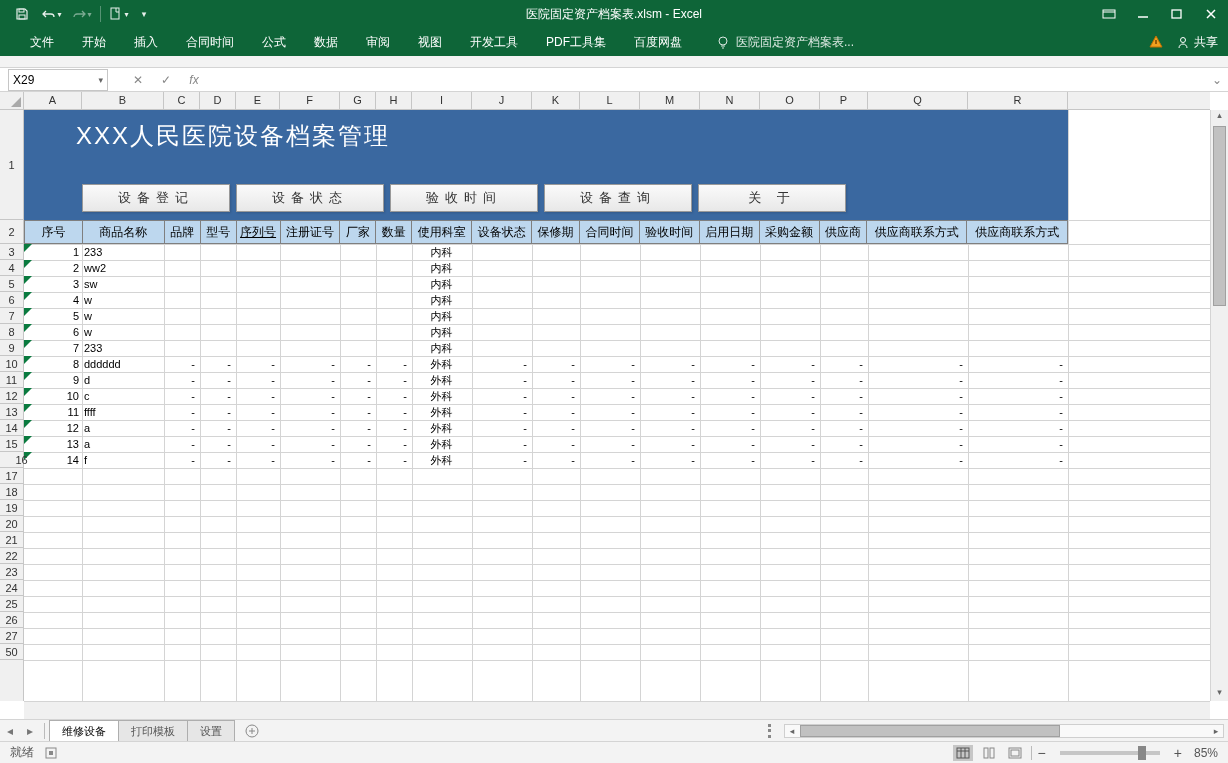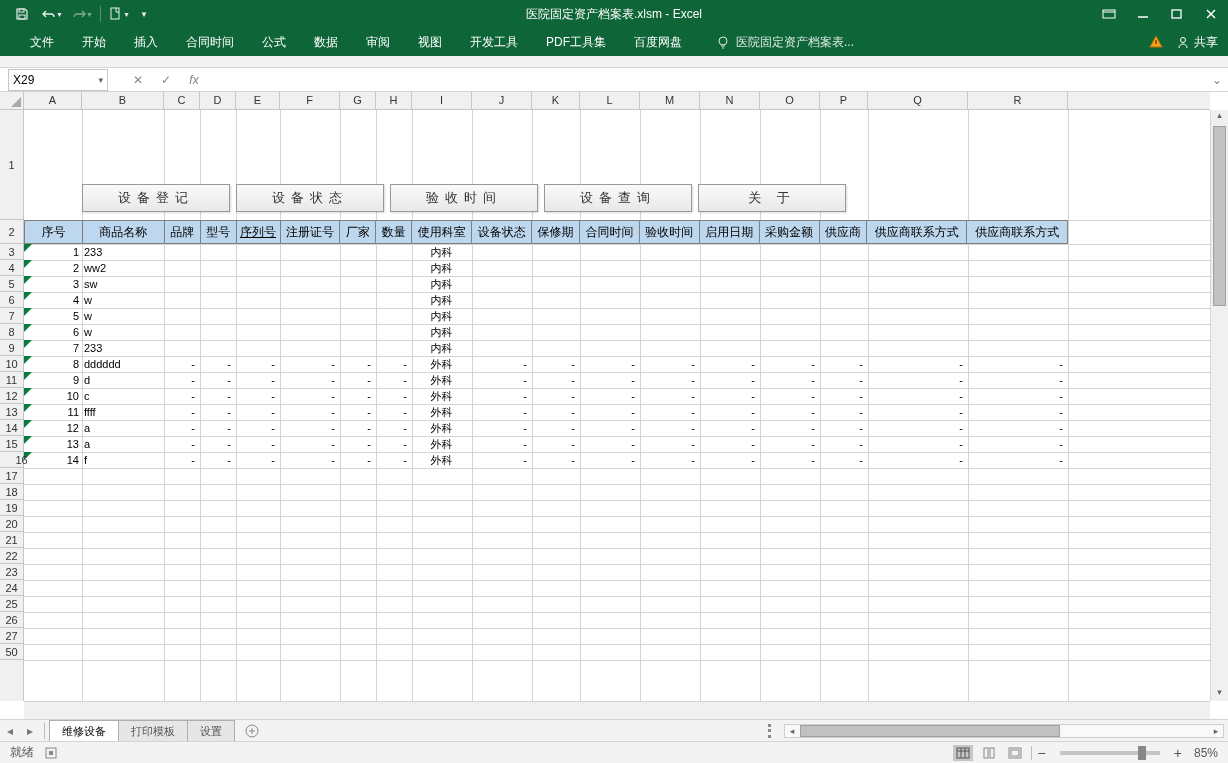--- a/index.html
+++ b/index.html
@@ -269,20 +269,23 @@
         <div class="gl-h" style="top: 422px;"></div>
         <div class="gl-h" style="top: 438px;"></div>
         <div class="gl-h" style="top: 454px;"></div>
         <div class="gl-h" style="top: 470px;"></div>
         <div class="gl-h" style="top: 486px;"></div>
         <div class="gl-h" style="top: 502px;"></div>
         <div class="gl-h" style="top: 518px;"></div>
         <div class="gl-h" style="top: 534px;"></div>
         <div class="gl-h" style="top: 550px;"></div>
       </div>
+    <div class="banner" id="banner" style="width: 1044px; height: 110px;">
+      <div class="banner-title">XXX人民医院设备档案管理</div>
+    </div>
     <div id="macrobtns">
         <div class="macro-btn" style="left: 58px; top: 74px; width: 148px;">设备登记</div>
         <div class="macro-btn" style="left: 212px; top: 74px; width: 148px;">设备状态</div>
         <div class="macro-btn" style="left: 366px; top: 74px; width: 148px;">验收时间</div>
         <div class="macro-btn" style="left: 520px; top: 74px; width: 148px;">设备查询</div>
         <div class="macro-btn" style="left: 674px; top: 74px; width: 148px;">关 于</div>
       </div>
     <div class="table-header" id="tblhead" style="left: 0px; top: 110px; height: 24px; width: 1044px;">
         <div class="th-cell" style="width: 58px;">序号</div>
         <div class="th-cell" style="width: 82px;">商品名称</div>

